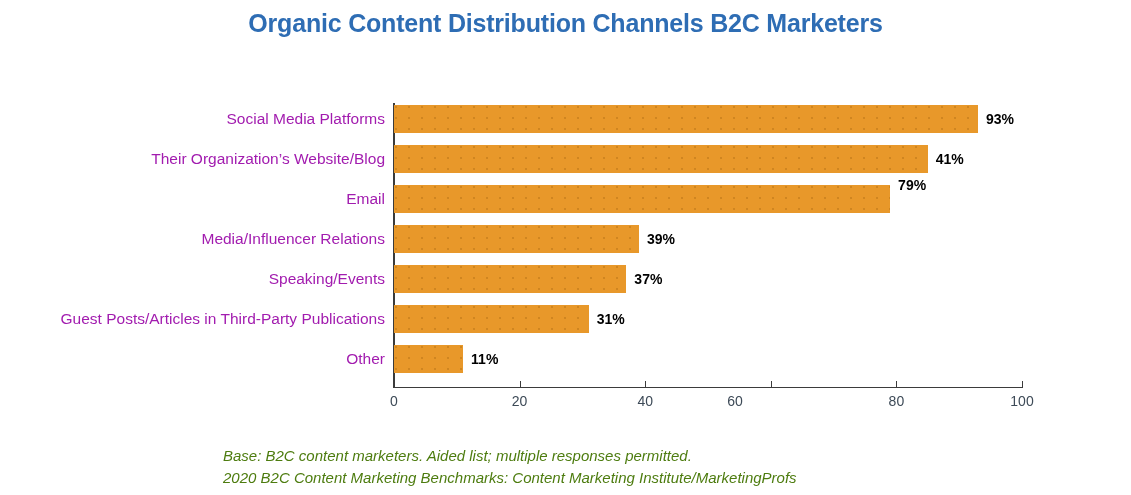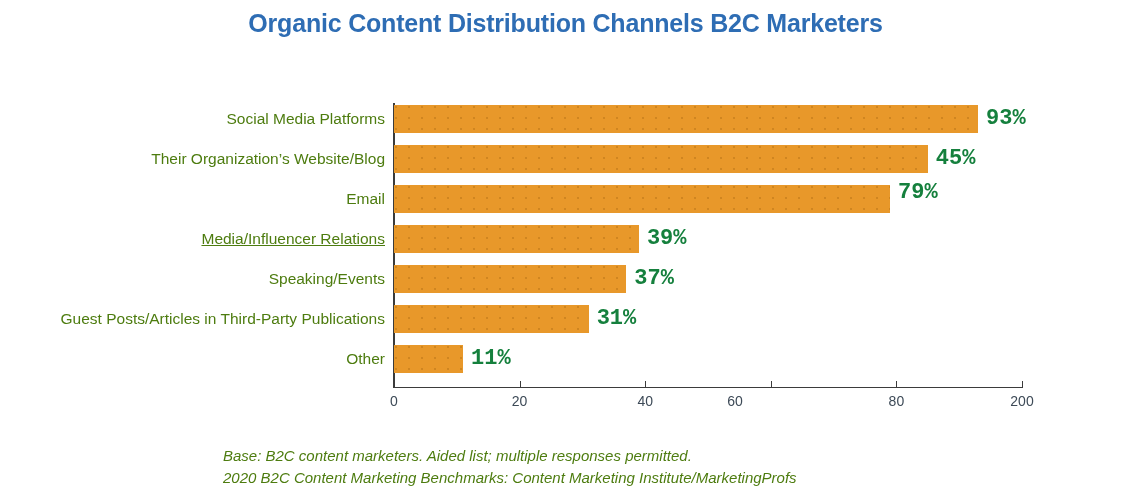--- a/index.html
+++ b/index.html
@@ -87,41 +87,40 @@
     width: 385px;
     height: 285px;
   }
   .cat-item {
     position: absolute;
     right: 0;
     height: 28px;
     line-height: 28px;
     text-align: center;
     font-size: 15.5px;
-    color: #4d7c0f;
+    color: #a21caf;
     white-space: nowrap;
   }
 
   .bar {
     position: absolute;
     height: 28px;
     background-color: #E8982A;
     background-image:
       radial-gradient(circle at 2px 2px, rgba(150,90,10,0.30) 0.9px, transparent 1.1px);
     background-size: 13px 11px;
   }
   .bar-value {
     position: absolute;
     height: 28px;
     line-height: 28px;
-    font-size: 22px;
+    font-size: 14px;
     font-weight: bold;
-    color: #15803d;
+    color: #000000;
     white-space: nowrap;
-    font-family: Liberation Mono, monospace;
   }
 
   
   #footnotes {
     position: absolute;
     left: 223px;
     top: 445px;
     font-size: 15px;
     font-style: italic;
     color: #4d7c0f;
@@ -135,36 +134,36 @@
 <div id="page">
 
   <div id="chart-title">
     <span class="line">Organic Content Distribution Channels B2C Marketers</span>
   </div>
 
   <div id="cat-column">
       <div class="cat-item" style="top: 2px;">Social Media Platforms</div>
       <div class="cat-item" style="top: 42px;">Their Organization’s Website/Blog</div>
       <div class="cat-item" style="top: 82px; margin-left: 41px;">Email</div>
-      <div class="cat-item" style="top: 122px; text-decoration: underline;">Media/Influencer Relations</div>
+      <div class="cat-item" style="top: 122px;">Media/Influencer Relations</div>
       <div class="cat-item" style="top: 162px;">Speaking/Events</div>
       <div class="cat-item" style="top: 202px;">Guest Posts/Articles in Third-Party Publications</div>
       <div class="cat-item" style="top: 242px;">Other</div>
     </div>
 
   <div id="y-axis-line"></div>
   <div id="x-axis-line"></div>
 
   <div id="plot-area">
       <div class="bar" style="top: 2px; left: 0px; width: 584.04px;"></div>
       <div class="bar-value" style="top: 2px; left: 592.04px;">93%</div>
       <div class="bar" style="top: 42px; left: 0px; width: 533.8px;"></div>
-      <div class="bar-value" style="top: 42px; left: 541.8px;">45%</div>
+      <div class="bar-value" style="top: 42px; left: 541.8px;">41%</div>
       <div class="bar" style="top: 82px; left: 0px; width: 496.12px;"></div>
-      <div class="bar-value" style="top: 76px; left: 504.12px;">79%</div>
+      <div class="bar-value" style="top: 68px; left: 504.12px;">79%</div>
       <div class="bar" style="top: 122px; left: 0px; width: 244.92px;"></div>
       <div class="bar-value" style="top: 122px; left: 252.92px;">39%</div>
       <div class="bar" style="top: 162px; left: 0px; width: 232.36px;"></div>
       <div class="bar-value" style="top: 162px; left: 240.36px;">37%</div>
       <div class="bar" style="top: 202px; left: 0px; width: 194.68px;"></div>
       <div class="bar-value" style="top: 202px; left: 202.68px;">31%</div>
       <div class="bar" style="top: 242px; left: 0px; width: 69.08px;"></div>
       <div class="bar-value" style="top: 242px; left: 77.08px;">11%</div>
     </div>
 
@@ -172,21 +171,21 @@
       <div class="x-tick-label" style="left: 394px;">0</div>
       <div class="x-tick" style="left: 519.6px;"></div>
       <div class="x-tick-label" style="left: 519.6px;">20</div>
       <div class="x-tick" style="left: 645.2px;"></div>
       <div class="x-tick-label" style="left: 645.2px;">40</div>
       <div class="x-tick" style="left: 770.8px;"></div>
       <div class="x-tick-label" style="left: 735px;">60</div>
       <div class="x-tick" style="left: 896.4px;"></div>
       <div class="x-tick-label" style="left: 896.4px;">80</div>
       <div class="x-tick" style="left: 1022px;"></div>
-      <div class="x-tick-label" style="left: 1022px;">200</div>
+      <div class="x-tick-label" style="left: 1022px;">100</div>
     </div>
 
   <div id="footnotes">
       <div>Base: B2C content marketers. Aided list; multiple responses permitted.</div>
       <div>2020 B2C Content Marketing Benchmarks: Content Marketing Institute/MarketingProfs</div>
     </div>
 
 </div>
 
 </body></html>

